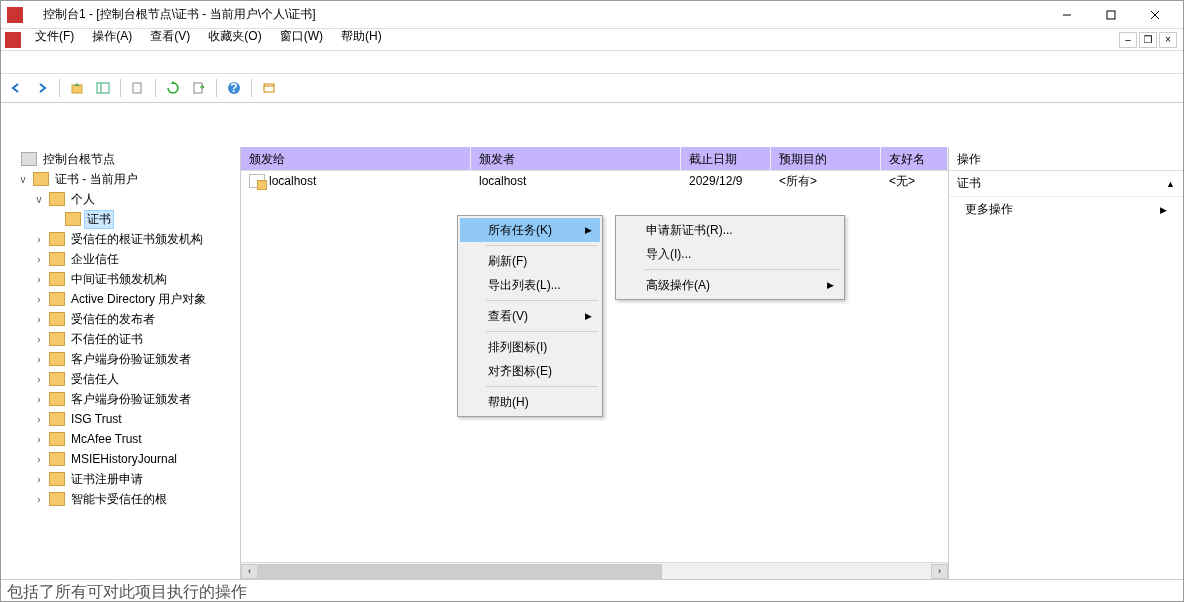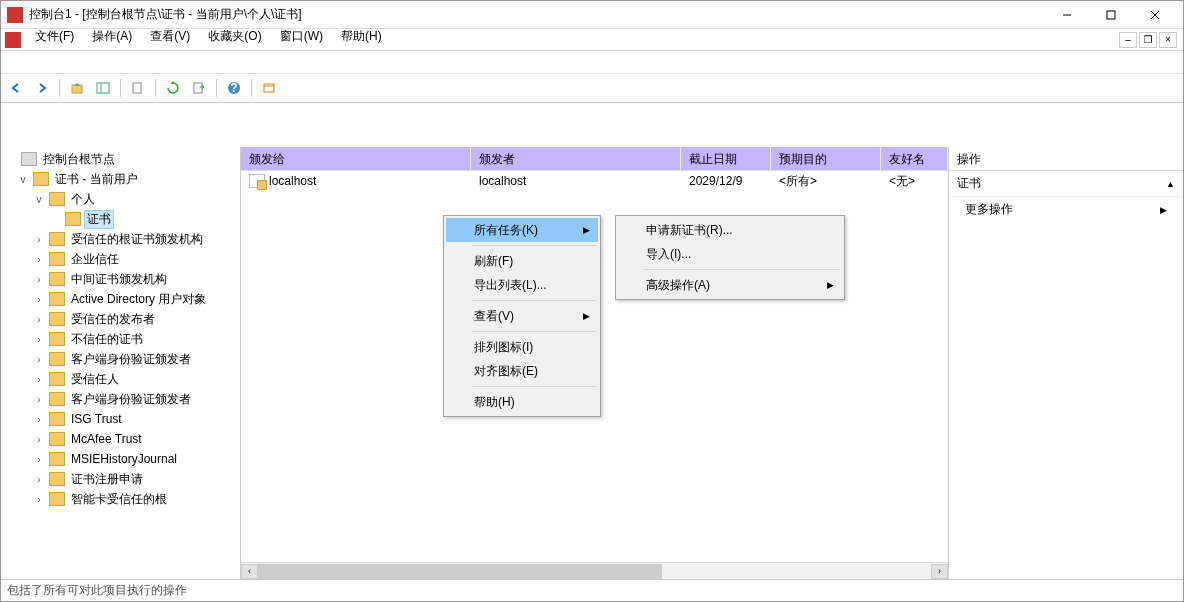--- a/index.html
+++ b/index.html
@@ -1,20 +1,20 @@
 <!DOCTYPE html>
 <html><head>
 <meta charset="utf-8">
 <style>
 * { box-sizing: border-box; font-family: "Microsoft YaHei", "Segoe UI", sans-serif; font-size: 12px; }
 body { margin: 0; background: #fff; color: #000; overflow: hidden; }
 .window { width: 1184px; height: 602px; border: 1px solid #999; display: flex; flex-direction: column; position: relative; }
 .titlebar { height: 28px; display: flex; align-items: center; padding: 0 6px; border-bottom: 1px solid #ddd; }
 .titlebar .app-icon { width: 16px; height: 16px; background: #c33; margin-right: 6px; }
-.title-text { flex: 1; }
+.title-text { flex: 1; margin-left: 14px; }
 .win-btns { display: flex; gap: 0; }
 .win-btn { width: 44px; height: 26px; display: flex; align-items: center; justify-content: center; }
 .mdi-row { height: 22px; display: flex; align-items: center; justify-content: flex-end; padding-right: 6px; gap: 2px; border-bottom: 1px solid #ddd;}
 .menubar { height: 22px; display: flex; align-items: center; padding: 0 4px; gap: 2px; position:absolute; left:22px; top:24px;}
 .menubar .menu-item { padding: 2px 8px; }
 .app-icon2 { width:16px; height:16px; background:#c33; position:absolute; left:4px; top:31px;}
 .toolbar { height: 30px; display: flex; align-items: center; padding: 0 4px; gap: 4px; border-top:1px solid #ddd; border-bottom: 1px solid #ccc; margin-top:22px;}
 .tbtn { width: 22px; height: 22px; display: flex; align-items: center; justify-content: center; border: 1px solid transparent; }
 .tsep { width: 1px; height: 18px; background: #ccc; margin: 0 2px; }
 .body { flex: 1; display: flex; min-height: 0; margin-top: 44px; }
@@ -40,21 +40,21 @@
 .actions { width: 235px; border-left: 1px solid #ccc; display: flex; flex-direction: column; }
 .actions-header { height: 24px; padding: 4px 8px; background: #fff; border-bottom: 1px solid #ddd; font-weight: 400; font-family: Liberation Serif, serif; }
 .action-title-row { padding: 4px 8px; background: #fff; border-bottom: 1px solid #eee; display: flex; align-items: center; }
 .action-item { padding: 4px 16px; display: flex; align-items: center; }
 .tri { margin-left: auto; font-size: 9px; }
 .ctx-menu { position: absolute; background: #f0f0f0; border: 1px solid #a0a0a0; box-shadow: 2px 2px 3px rgba(0,0,0,0.2); padding: 2px; z-index: 10; }
 .ctx-item { height: 24px; display: flex; align-items: center; padding: 0 28px 0 28px; position: relative; white-space: nowrap; min-width: 140px; }
 .ctx-item:hover, .ctx-item.hl { background: #90c8f6; }
 .ctx-item .arrow { position: absolute; right: 8px; font-size: 9px; }
 .ctx-sep { height: 1px; background: #d0d0d0; margin: 3px 2px 3px 26px; }
-.statusbar { height: 22px; border-top: 1px solid #ccc; padding: 2px 6px; color: #555; font-size: 12px; white-space: nowrap; overflow: hidden; }
+.statusbar { height: 22px; border-top: 1px solid #ccc; padding: 2px 6px; color: #555; font-size: 16px; white-space: nowrap; overflow: hidden; }
 .mdi-btn { width:18px; height:16px; border:1px solid #ccc; font-size:10px; text-align:center; line-height:14px;}
 svg { display:block; }
 </style>
 </head>
 <body>
 
 <div class="window">
   <div class="titlebar">
     <div class="app-icon"></div>
     <div class="title-text">控制台1 - [控制台根节点\证书 - 当前用户\个人\证书]</div>
@@ -279,21 +279,21 @@
       </div>
       <div class="action-item">
         <span>更多操作</span>
         <span class="tri">▶</span>
       </div>
     </div>
   </div>
 
   <div class="statusbar">包括了所有可对此项目执行的操作</div>
 
-  <div class="ctx-menu" style="left:442px; top:214px; width:158px">
+  <div class="ctx-menu" style="left:456px; top:214px; width:146px">
     <div class="ctx-item hl">
         <span>所有任务(K)</span>
         <span class="arrow">▶</span>
       </div>
     <div class="ctx-sep"></div>
     <div class="ctx-item">
         <span>刷新(F)</span>
       </div>
     <div class="ctx-item">
         <span>导出列表(L)...</span>

